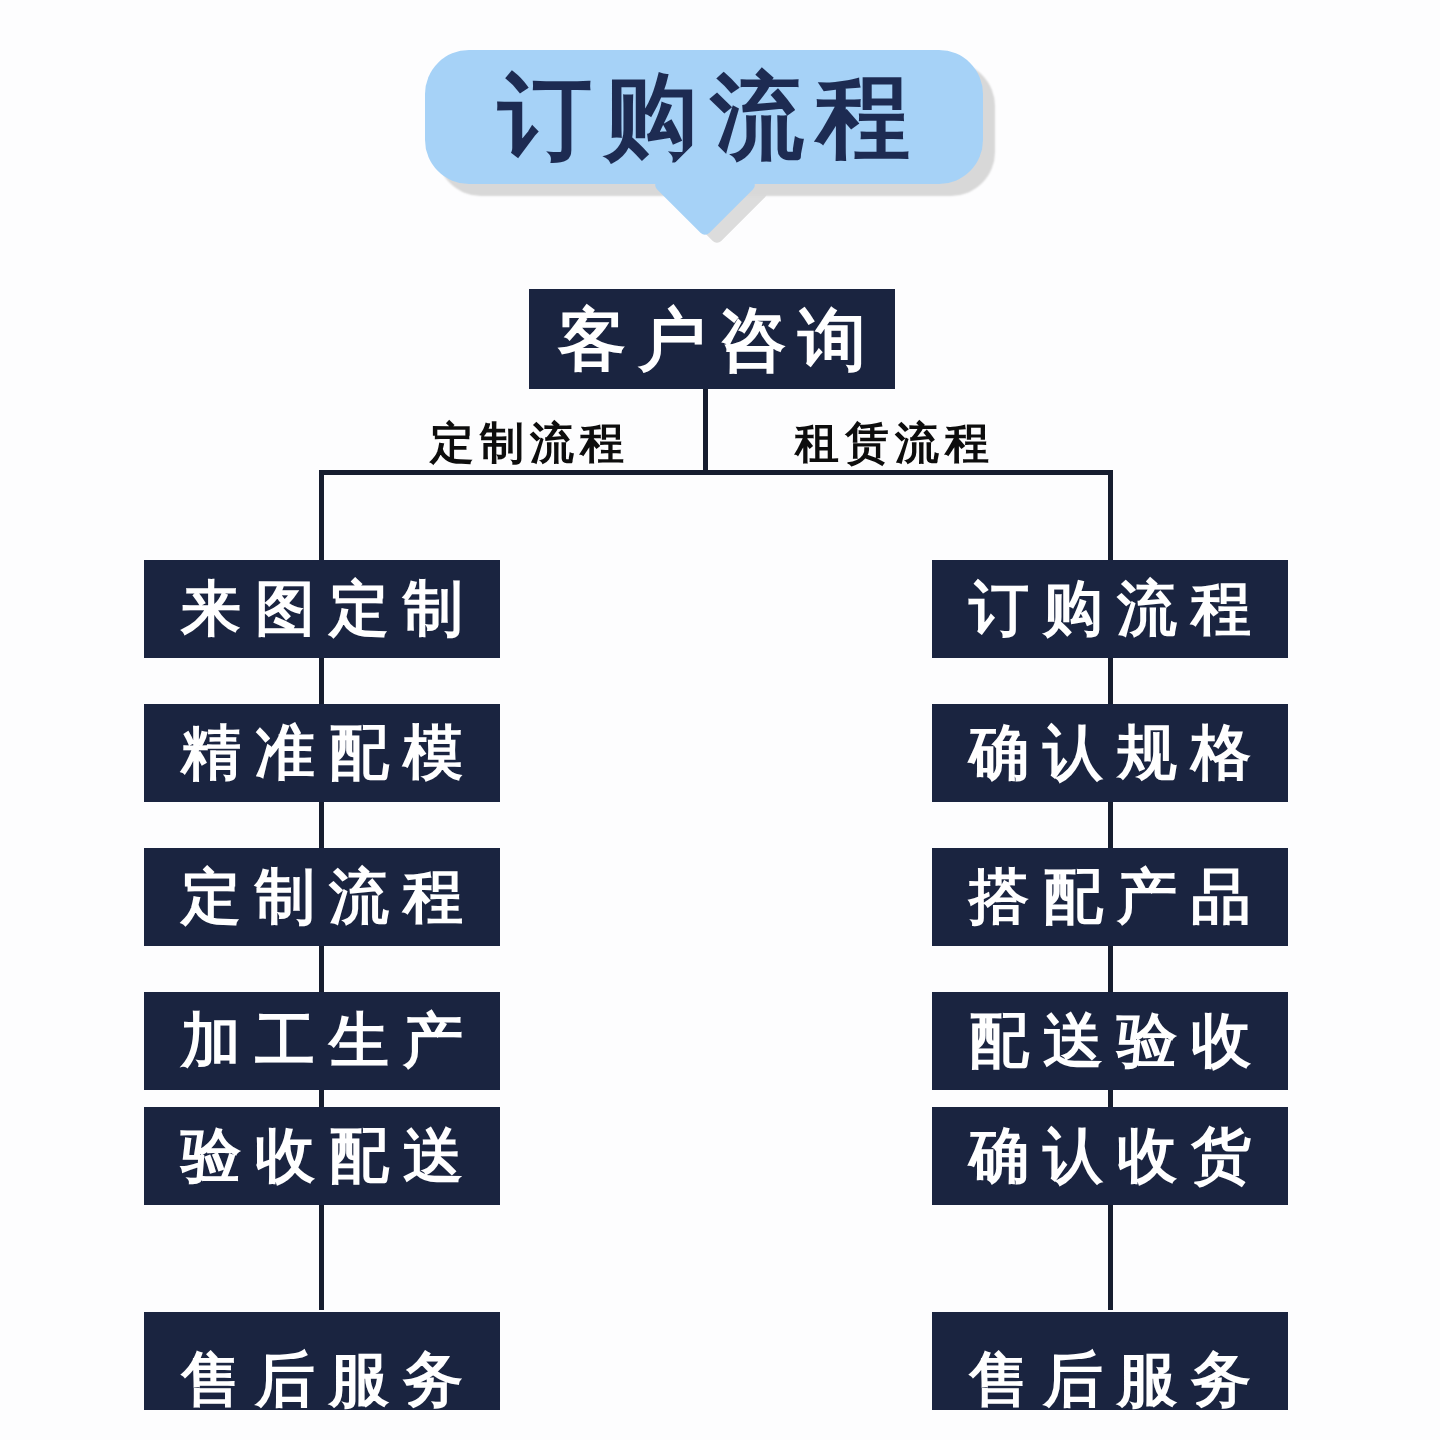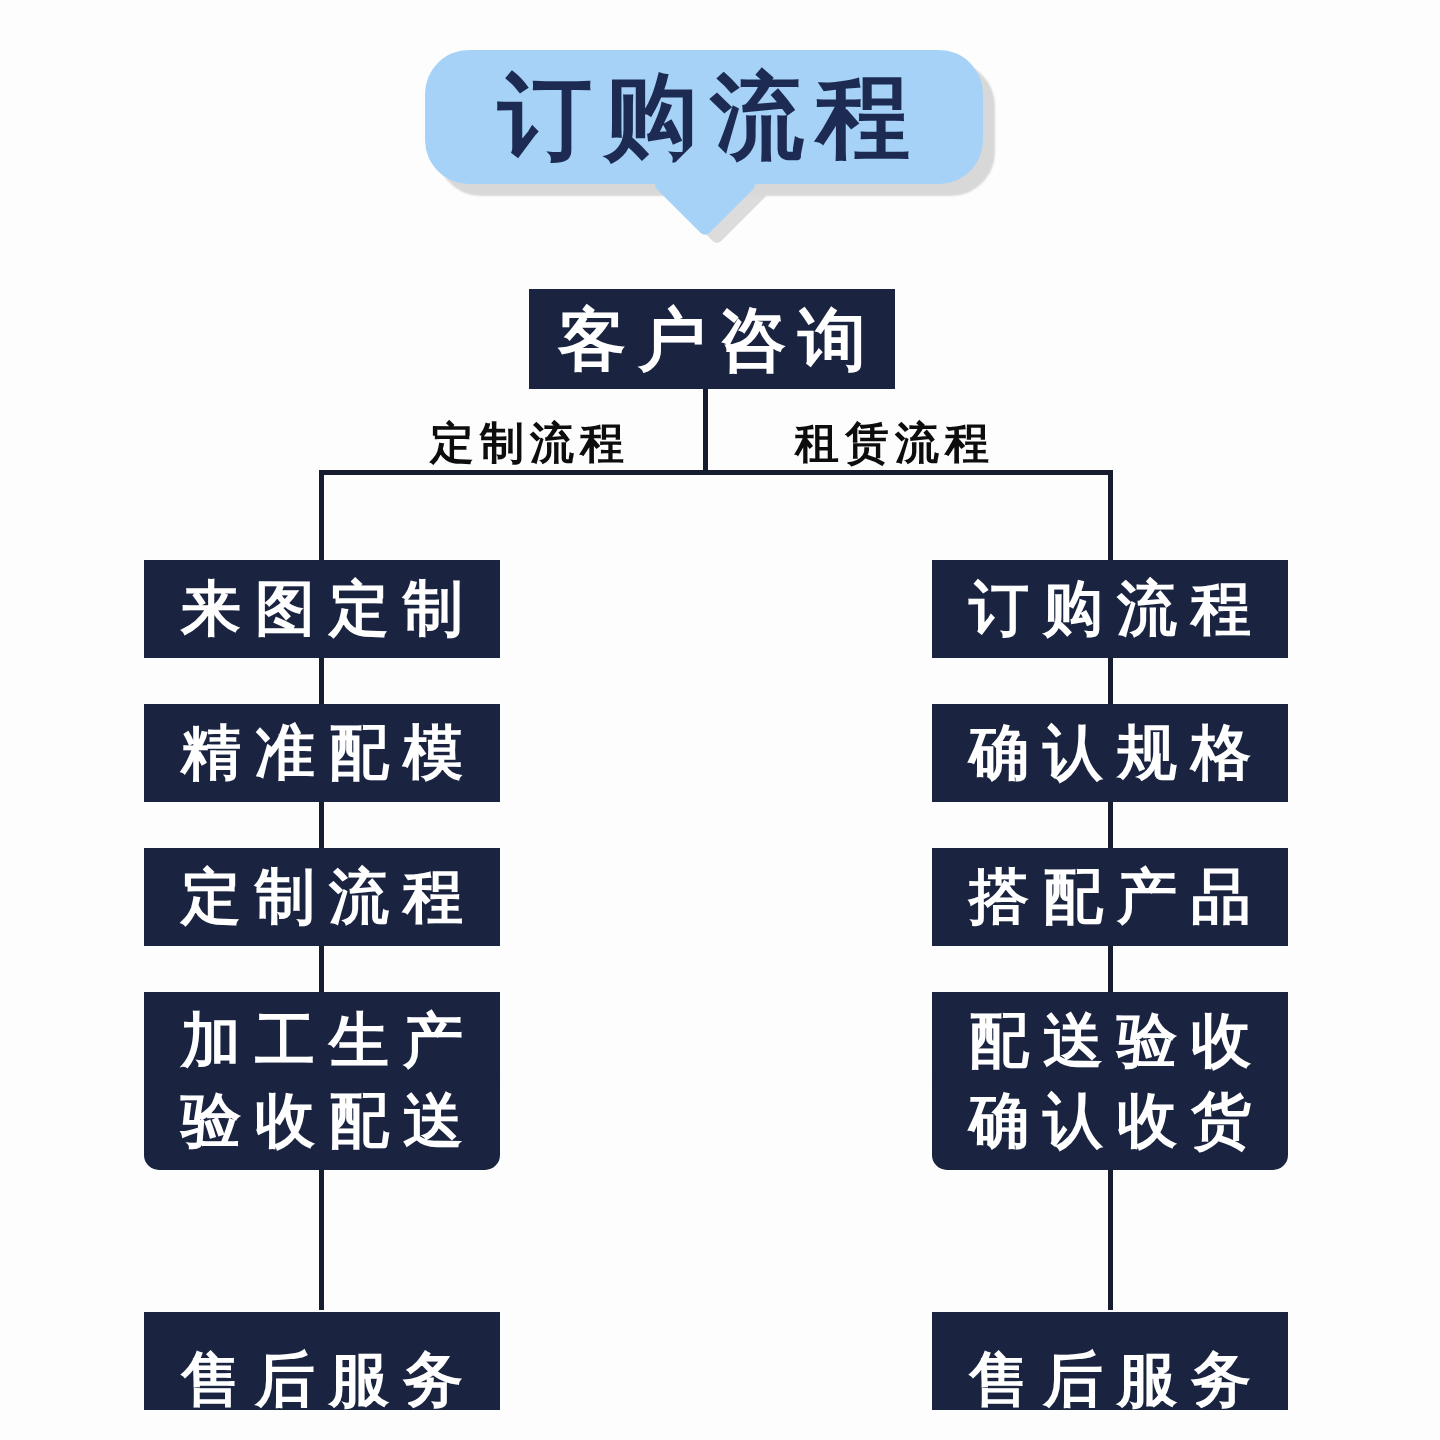--- a/index.html
+++ b/index.html
@@ -106,21 +106,21 @@
   }
   .root-node .node-label { font-size: 68px; letter-spacing: 12px; text-indent: 12px; }
 
   .step { width: 356px; height: 98px; }
   .col-l { left: 144px; }
   .col-r { left: 932px; }
   .r0 { top: 560px; }
   .r1 { top: 704px; }
   .r2 { top: 848px; }
   .r3 { top: 992px; }
-  .r4 { top: 1072px; border-radius: 15px; }
+  .r4 { top: 1107px; }
   .r5 { top: 1312px; align-items: flex-end; }
 </style>
 </head>
 <body>
 
 <div class="canvas">
 
   <div class="tail-shadow"></div>
   <div class="bubble">
     <span class="title-text">订购流程</span>

